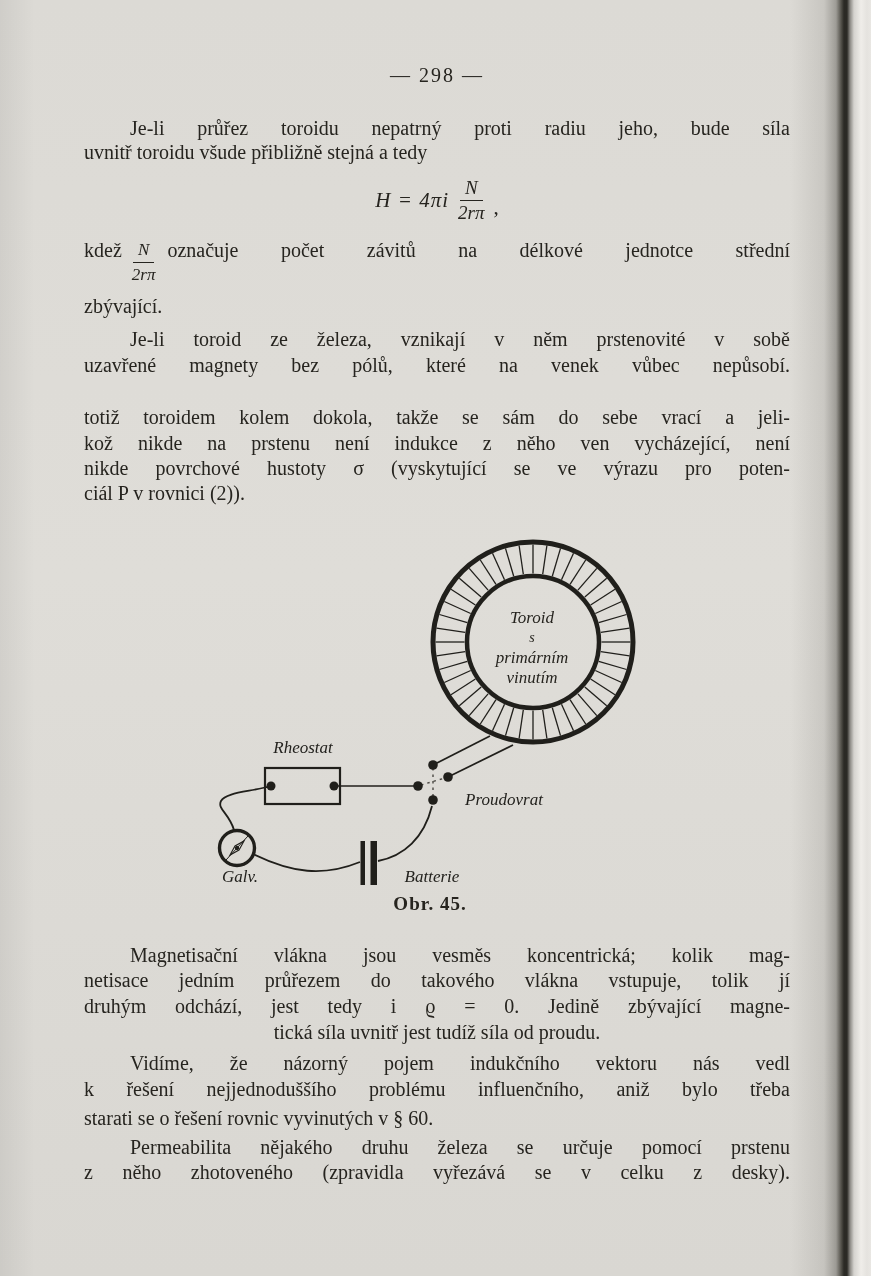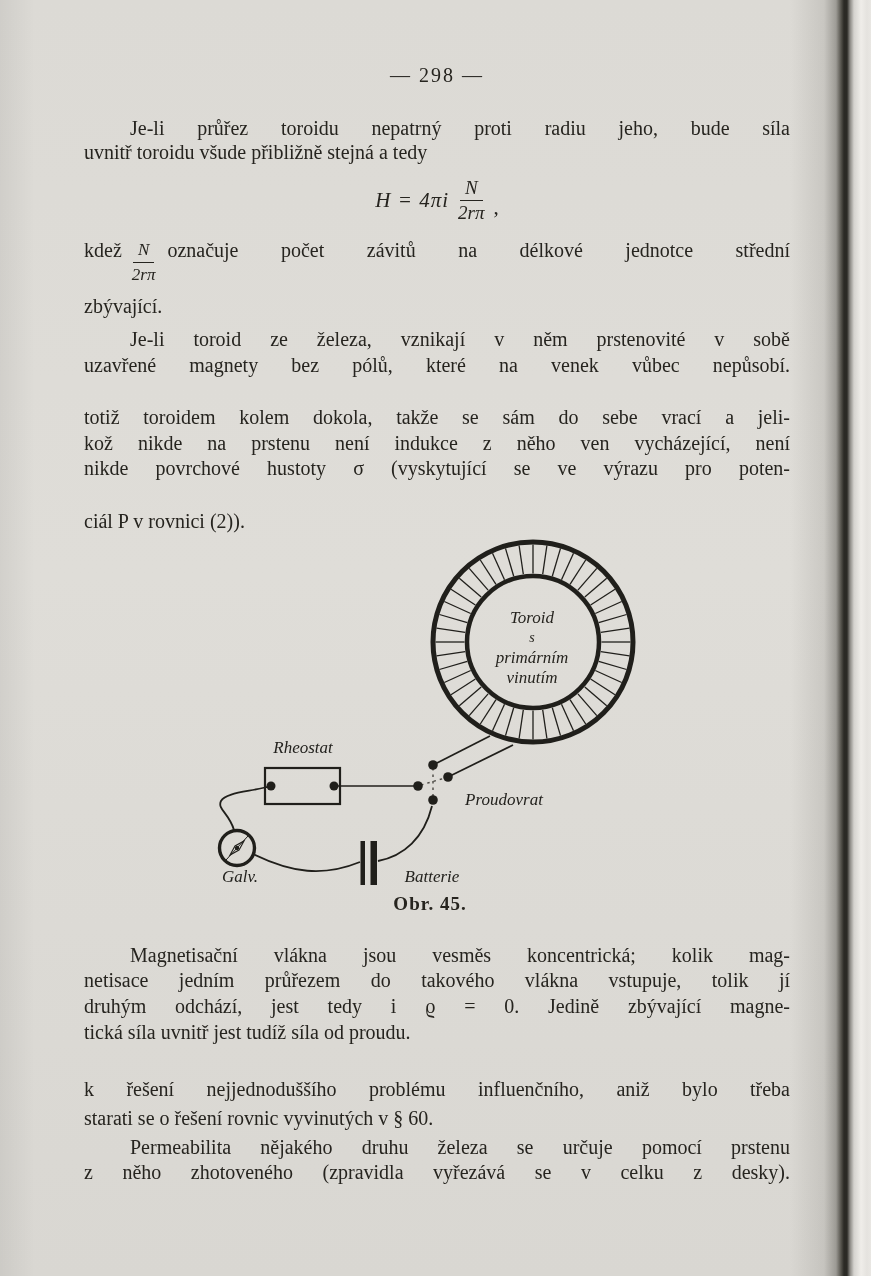--- a/index.html
+++ b/index.html
@@ -90,21 +90,21 @@
     </span>
     <span class="post">označuje počet závitů na délkové jednotce střední</span>
   </div>
   <div class="line" style="top:293px;">zbývající.</div>
 
   <div class="line just indent" style="top:326px;">Je-li toroid ze železa, vznikají v něm prstenovité v sobě</div>
   <div class="line just" style="top:352px;">uzavřené magnety bez pólů, které na venek vůbec nepůsobí.</div>
   <div class="line just" style="top:404px;">totiž toroidem kolem dokola, takže se sám do sebe vrací a jeli-</div>
   <div class="line just" style="top:430px;">kož nikde na prstenu není indukce z něho ven vycházející, není</div>
   <div class="line just" style="top:455px;">nikde povrchové hustoty σ (vyskytující se ve výrazu pro poten-</div>
-  <div class="line" style="top:508px;">ciál P v rovnici (2)).</div>
+  <div class="line" style="top:480px;">ciál P v rovnici (2)).</div>
 
   <svg class="fig" width="871" height="430" viewBox="0 500 871 430">
     <g fill="none" stroke="#201f1b">
 
       <circle cx="533" cy="642" r="100" stroke-width="5"></circle>
       <circle cx="533" cy="642" r="66" stroke-width="4.5"></circle>
       <g id="spokes" stroke-width="1.3">
           <line x1="601.5" y1="642.0" x2="630.5" y2="642.0"></line>
           <line x1="600.8" y1="651.7" x2="629.5" y2="655.9"></line>
           <line x1="598.7" y1="661.3" x2="626.6" y2="669.5"></line>
@@ -189,22 +189,23 @@
   </div>
   <div class="figlabel" style="left:303px; top:738px;">Rheostat</div>
   <div class="figlabel" style="left:504px; top:790px;">Proudovrat</div>
   <div class="figlabel" style="left:240px; top:867px;">Galv.</div>
   <div class="figlabel" style="left:432px; top:867px;">Batterie</div>
   <div class="caption" style="left:430px; top:893px;">Obr. 45.</div>
 
   <div class="line just indent" style="top:942px;">Magnetisační vlákna jsou vesměs koncentrická; kolik mag-</div>
   <div class="line just" style="top:967px;">netisace jedním průřezem do takového vlákna vstupuje, tolik jí</div>
   <div class="line just" style="top:993px;">druhým odchází, jest tedy i ϱ = 0. Jedině zbývající magne-</div>
-  <div class="line" style="top:1019px;">tická síla uvnitř jest tudíž síla od proudu.</div>
-
+  <div class="line" style="top:1019px;text-align:center;">tická síla uvnitř jest tudíž síla od proudu.</div>
+
+  <div class="line just indent" style="top:1050px;">Vidíme, že názorný pojem indukčního vektoru nás vedl</div>
   <div class="line just" style="top:1076px;">k řešení nejjednoduššího problému influenčního, aniž bylo třeba</div>
   <div class="line" style="top:1105px;">starati se o řešení rovnic vyvinutých v § 60.</div>
 
   <div class="line just indent" style="top:1134px;">Permeabilita nějakého druhu železa se určuje pomocí prstenu</div>
   <div class="line just" style="top:1159px;">z něho zhotoveného (zpravidla vyřezává se v celku z desky).</div>
 
   <div class="edge"></div>
 </div>
 
 </body></html>

